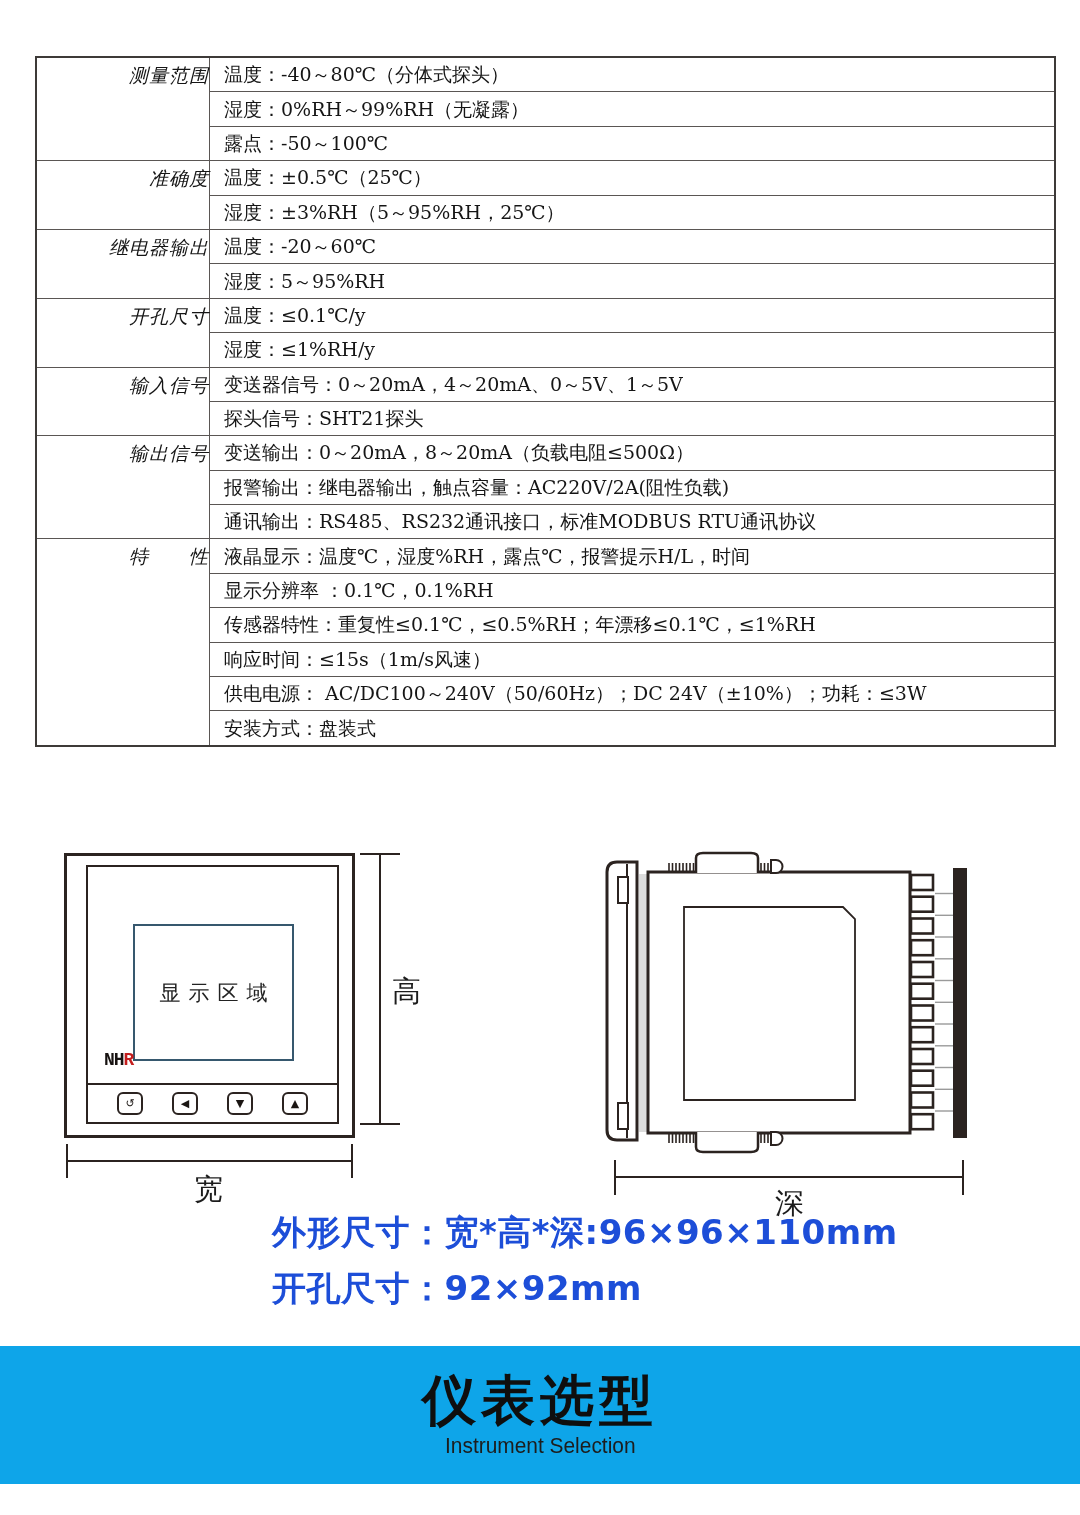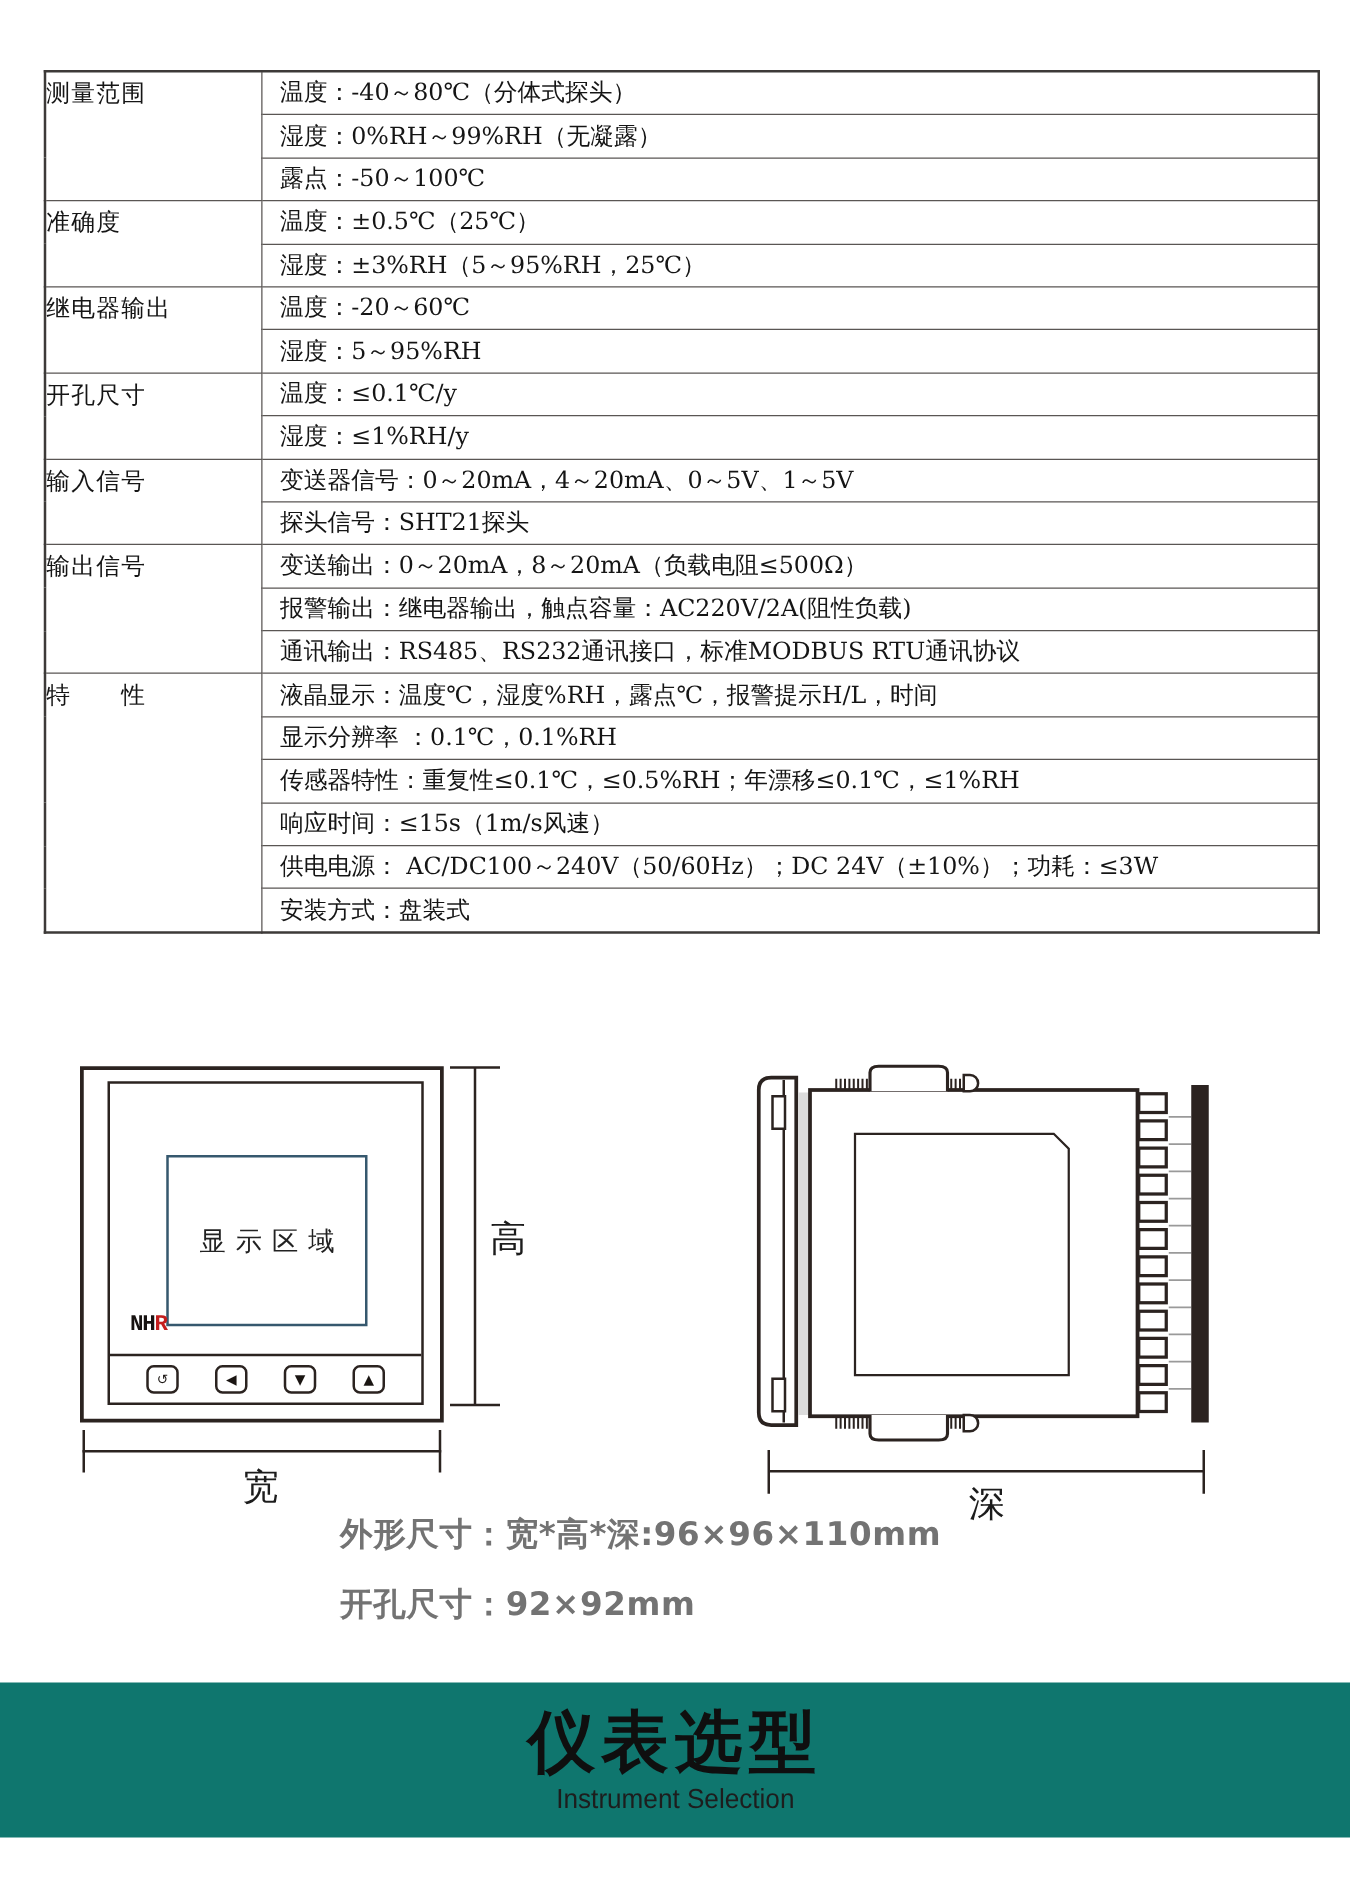--- a/index.html
+++ b/index.html
@@ -3,21 +3,21 @@
 <meta charset="utf-8">
 <style>
   html,body{margin:0;padding:0;background:#ffffff;}
   .page{position:relative;width:1080px;height:1515px;background:#fff;overflow:hidden;
         font-family:"DejaVu Serif","Liberation Serif",serif;color:#1c1c1c;}
 
   
   .spec-table{position:absolute;left:35px;top:56px;width:1021px;
               border-collapse:collapse;table-layout:fixed;border:2px solid #3d3a38;}
   .spec-table td{border:1px solid #5a5654;height:33.4px;padding:0;font-size:19px;color:#151515;}
-  .spec-table td.cat{width:172px;text-align:left;vertical-align:top;line-height:34px;letter-spacing:1px;}
+  .spec-table td.cat{width:172px;text-align:right;vertical-align:top;line-height:34px;letter-spacing:1px;font-style:italic;}
   .spec-table td.val{padding-left:14px;line-height:33px;}
 
   
   .front-view{position:absolute;left:64px;top:853px;width:285px;height:279px;border:3px solid #2b2320;}
   .fv-inner{position:absolute;left:19px;top:9px;right:13px;bottom:11px;border:2px solid #2b2320;}
   .fv-display{position:absolute;left:45px;top:31px;width:149px;height:133px;border:2px solid #36586e;
               display:flex;align-items:center;justify-content:center;
               font-size:21px;letter-spacing:8px;padding-left:8px;color:#222;margin-top:26px;}
   .fv-logo{position:absolute;left:16px;top:183px;font-family:Liberation Mono, monospace;
            font-weight:bold;font-size:18px;letter-spacing:-1px;color:#171211;}
@@ -32,26 +32,26 @@
   .dim{position:absolute;background:transparent;}
   .dim-v{border-left:2px solid #2b2320;}
   .dim-h{border-top:2px solid #2b2320;}
   .dim-label{position:absolute;font-size:29px;color:#1c1c1c;}
 
   
   .side-view{position:absolute;left:605px;top:845px;width:370px;height:375px;}
 
   
   .size-text{position:absolute;left:272px;font-family:"DejaVu Sans","Liberation Sans",sans-serif;
-             font-weight:bold;font-size:26px;color:#737373;letter-spacing:0.5px;}
+             font-weight:bold;font-size:34px;color:#1d4ed8;letter-spacing:0.5px;}
   .size-text.l1{top:1210px;}
   .size-text.l2{top:1266px;}
 
   
-  .banner{position:absolute;left:0;top:1346px;width:1080px;height:124px;background:#0f766e;
+  .banner{position:absolute;left:0;top:1346px;width:1080px;height:138px;background:#0ea5e9;
           display:flex;flex-direction:column;align-items:center;justify-content:center;}
   .banner-title{font-family:"DejaVu Sans","Liberation Sans",sans-serif;font-weight:bold;
                 font-size:54px;letter-spacing:5px;color:#0f0f0f;line-height:1.1;}
   .banner-sub{font-family:"Liberation Sans","DejaVu Sans",sans-serif;font-weight:normal;
               font-size:22px;color:#1d1d1d;transform:scaleX(0.95);letter-spacing:0px;margin-top:2px;}
 </style>
 </head>
 <body>
 
 <div class="page">

